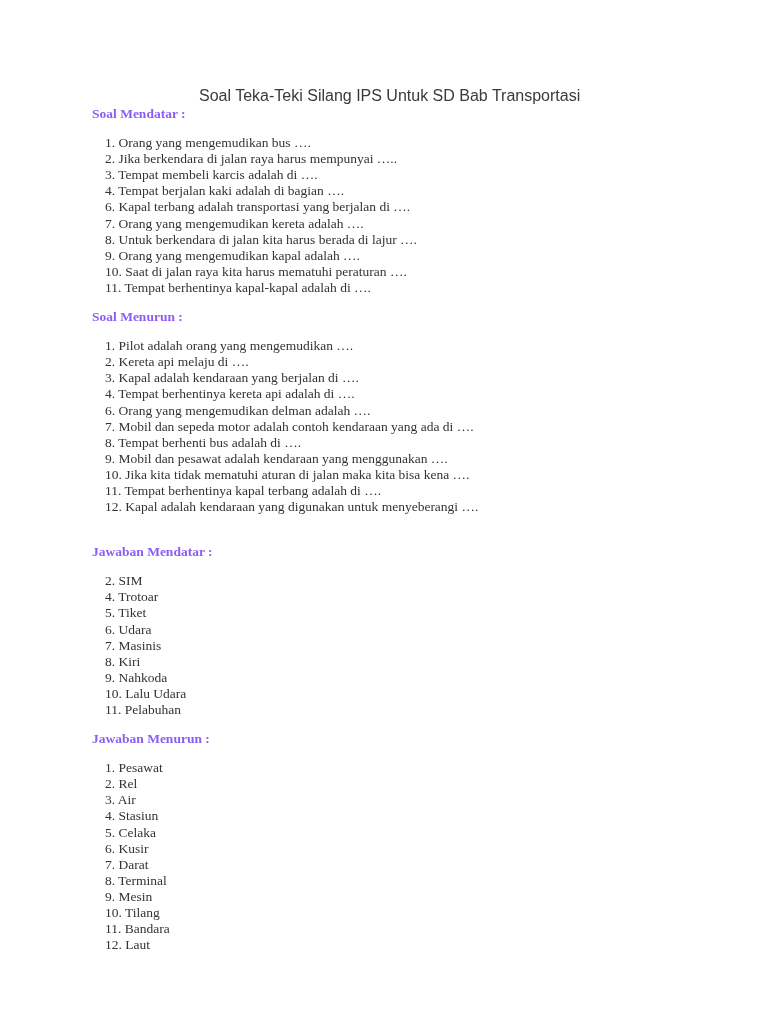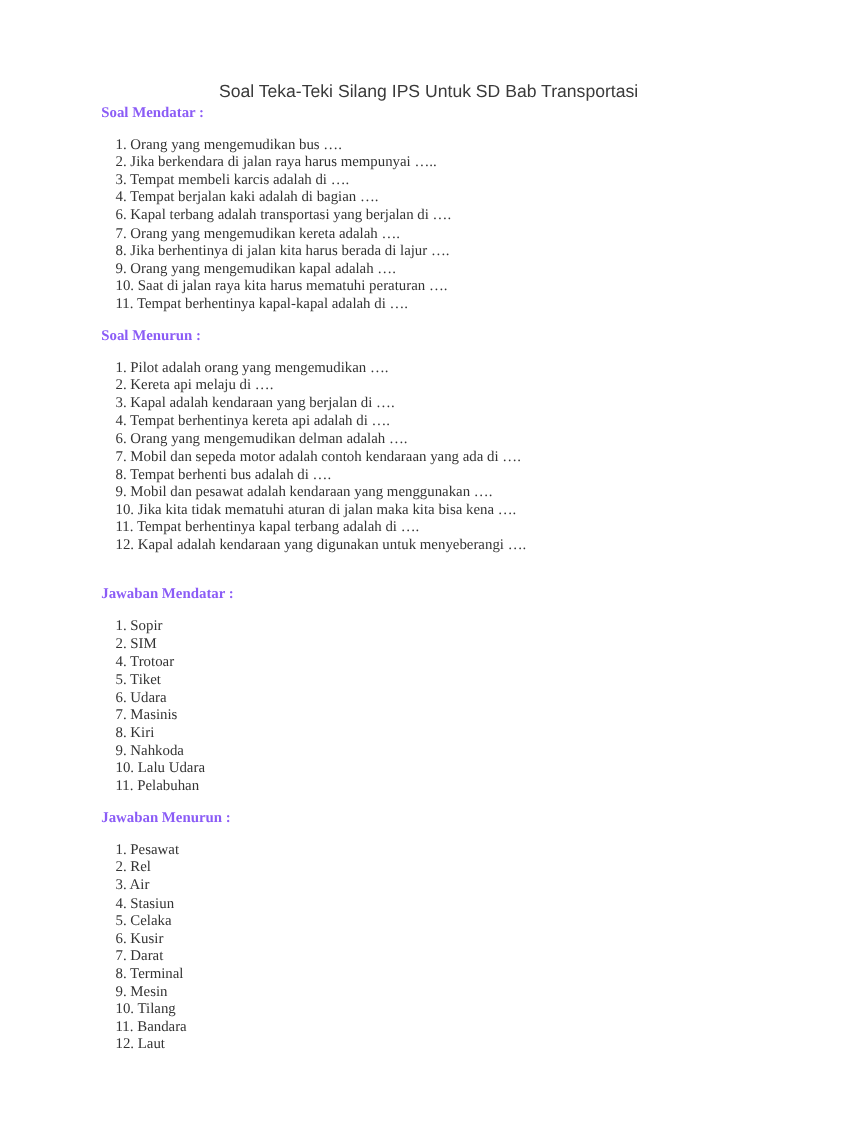--- a/index.html
+++ b/index.html
@@ -9,21 +9,21 @@
     }
     body {
       width: 768px;
       height: 1024px;
       position: relative;
       overflow: hidden;
     }
     .page {
       position: absolute;
       left: 92px;
-      top: 74px;
+      top: 86px;
       width: 600px;
       color: #333333;
       font-family: "Liberation Serif", "DejaVu Serif", serif;
       font-size: 13.5px;
       line-height: 16.1px;
     }
     .doc-title {
       font-family: "Liberation Sans", "DejaVu Sans", sans-serif;
       font-size: 16px;
       line-height: 20px;
@@ -60,21 +60,21 @@
 
   <section>
     <p class="section-heading">Soal Mendatar :</p>
     <ol class="item-list">
       <li><span class="num">1.</span> <span>Orang yang mengemudikan bus ….</span></li>
       <li><span class="num">2.</span> <span>Jika berkendara di jalan raya harus mempunyai …..</span></li>
       <li><span class="num">3.</span> <span>Tempat membeli karcis adalah di ….</span></li>
       <li><span class="num">4.</span> <span>Tempat berjalan kaki adalah di bagian ….</span></li>
       <li><span class="num">6.</span> <span>Kapal terbang adalah transportasi yang berjalan di ….</span></li>
       <li><span class="num">7.</span> <span>Orang yang mengemudikan kereta adalah ….</span></li>
-      <li><span class="num">8.</span> <span>Jika berhentinya di jalan kita harus berada di lajur ….</span></li>
+      <li><span class="num">8.</span> <span>Untuk berkendara di jalan kita harus berada di lajur ….</span></li>
       <li><span class="num">9.</span> <span>Orang yang mengemudikan kapal adalah ….</span></li>
       <li><span class="num">10.</span> <span>Saat di jalan raya kita harus mematuhi peraturan ….</span></li>
       <li><span class="num">11.</span> <span>Tempat berhentinya kapal-kapal adalah di ….</span></li>
     </ol>
   </section>
 
   <section>
     <p class="section-heading">Soal Menurun :</p>
     <ol class="item-list">
       <li><span class="num">1.</span> <span>Pilot adalah orang yang mengemudikan ….</span></li>
@@ -89,21 +89,20 @@
       <li><span class="num">11.</span> <span>Tempat berhentinya kapal terbang adalah di ….</span></li>
       <li><span class="num">12.</span> <span>Kapal adalah kendaraan yang digunakan untuk menyeberangi ….</span></li>
     </ol>
   </section>
 
   <div class="spacer"></div>
 
   <section>
     <p class="section-heading">Jawaban Mendatar :</p>
     <ol class="item-list">
-      <li><span class="num">1.</span> <span>Sopir</span></li>
       <li><span class="num">2.</span> <span>SIM</span></li>
       <li><span class="num">4.</span> <span>Trotoar</span></li>
       <li><span class="num">5.</span> <span>Tiket</span></li>
       <li><span class="num">6.</span> <span>Udara</span></li>
       <li><span class="num">7.</span> <span>Masinis</span></li>
       <li><span class="num">8.</span> <span>Kiri</span></li>
       <li><span class="num">9.</span> <span>Nahkoda</span></li>
       <li><span class="num">10.</span> <span>Lalu Udara</span></li>
       <li><span class="num">11.</span> <span>Pelabuhan</span></li>
     </ol>

